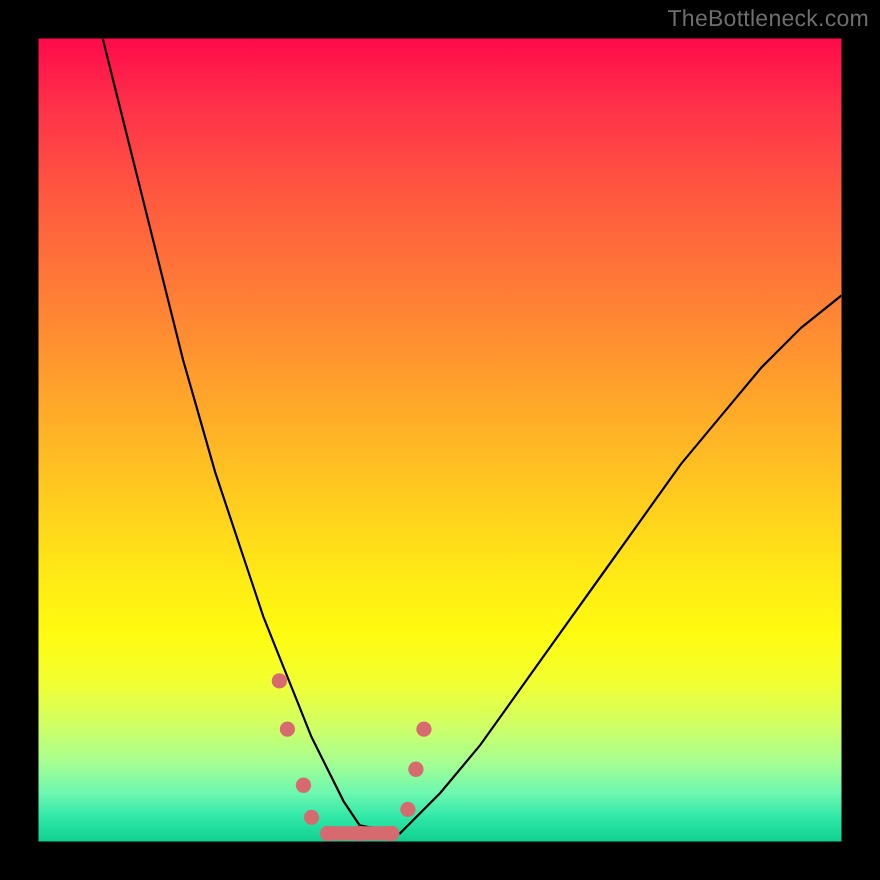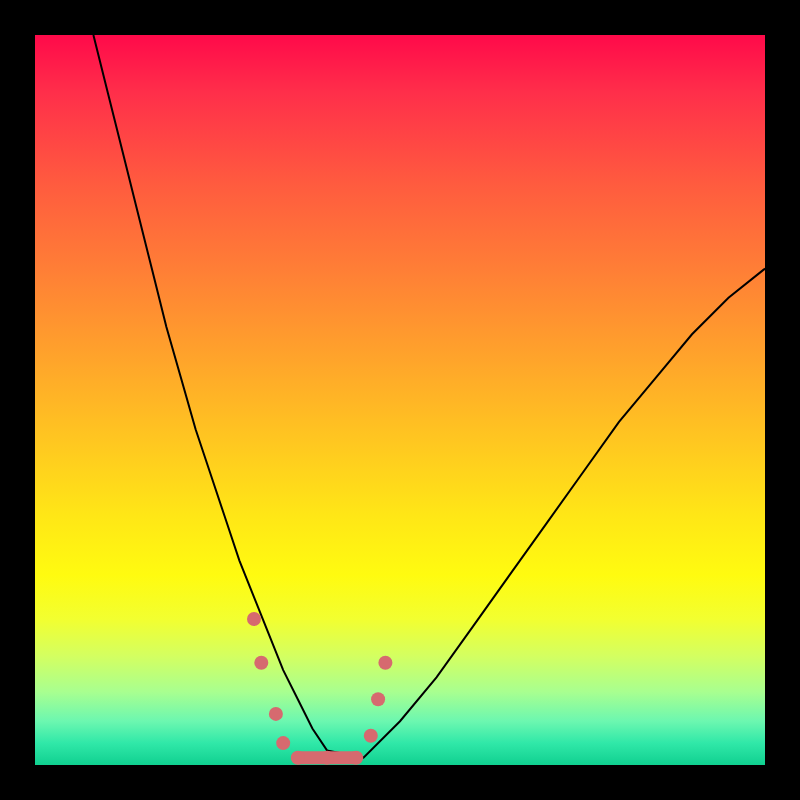--- a/index.html
+++ b/index.html
@@ -73,20 +73,21 @@
     fill: none;
     stroke: #d66a6f;
     stroke-width: 13;
     stroke-linecap: round;
   }
 </style>
 </head>
 <body>
 
 <div class="frame">
+  <div class="watermark">TheBottleneck.com</div>
   <div class="plot">
     <svg class="curve" viewBox="0 0 730 730" preserveAspectRatio="none">
       <path id="curve-path" class="curve-line" d="M58.4 0.0 L73.0 58.4 L87.6 116.8 L102.2 175.2 L116.8 233.6 L131.4 292.0 L146.0 343.1 L160.6 394.2 L175.2 438.0 L189.8 481.8 L204.4 525.6 L219.0 562.1 L233.6 598.6 L248.2 635.1 L262.8 664.3 L277.4 693.5 L292.0 715.4 L328.5 722.7 L365.0 686.2 L401.5 642.4 L438.0 591.3 L474.5 540.2 L511.0 489.1 L547.5 438.0 L584.0 386.9 L620.5 343.1 L657.0 299.3 L693.5 262.8 L730.0 233.6"></path>
       <path id="valley-path" class="valley-line" d="M262.8 722.7 L321.2 722.7"></path>
       <g id="markers">
           <circle cx="219.0" cy="584.0" r="7" class="dot"></circle>
           <circle cx="226.3" cy="627.8" r="7" class="dot"></circle>
           <circle cx="240.9" cy="678.9" r="7" class="dot"></circle>
           <circle cx="248.2" cy="708.1" r="7" class="dot"></circle>
           <circle cx="262.8" cy="722.7" r="7" class="dot"></circle>

